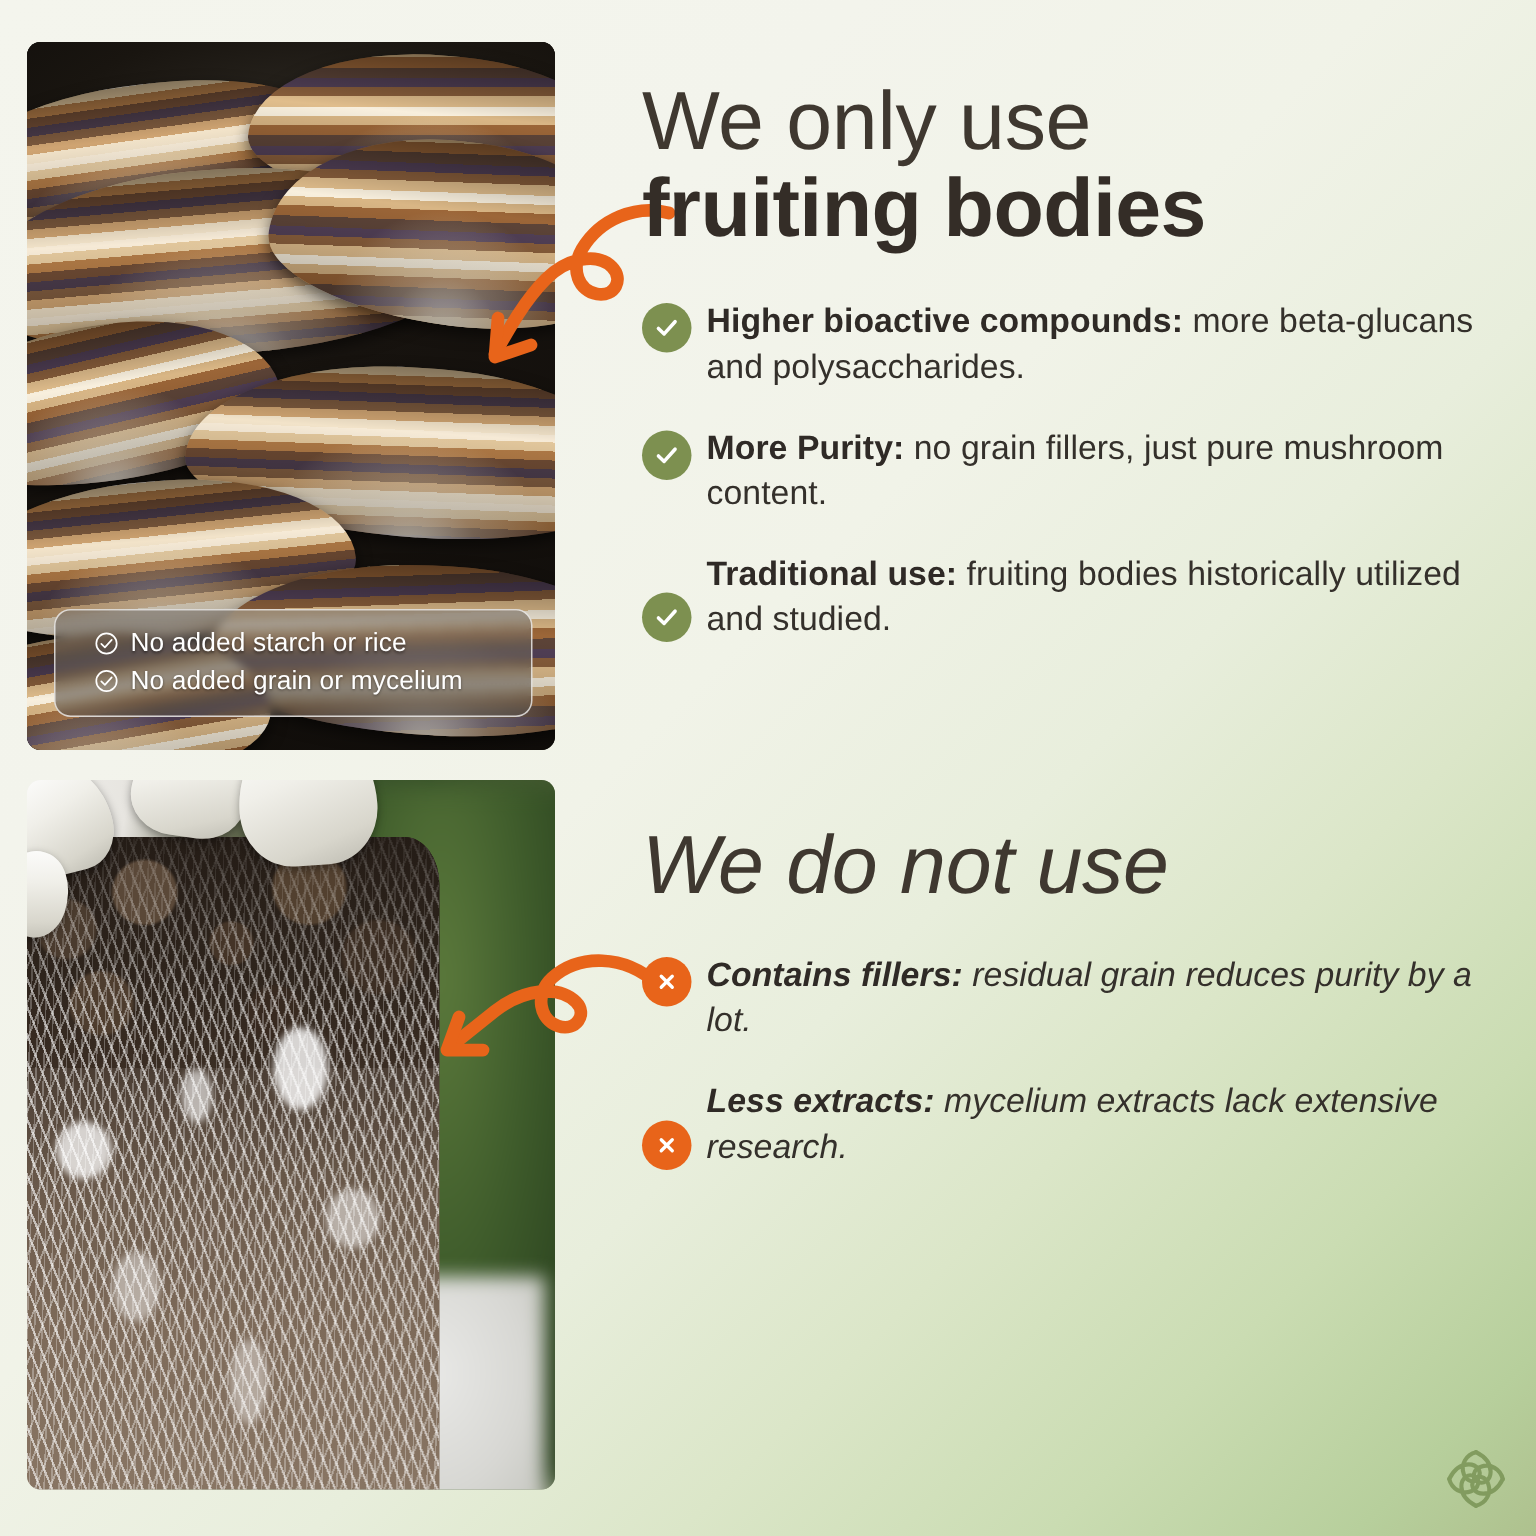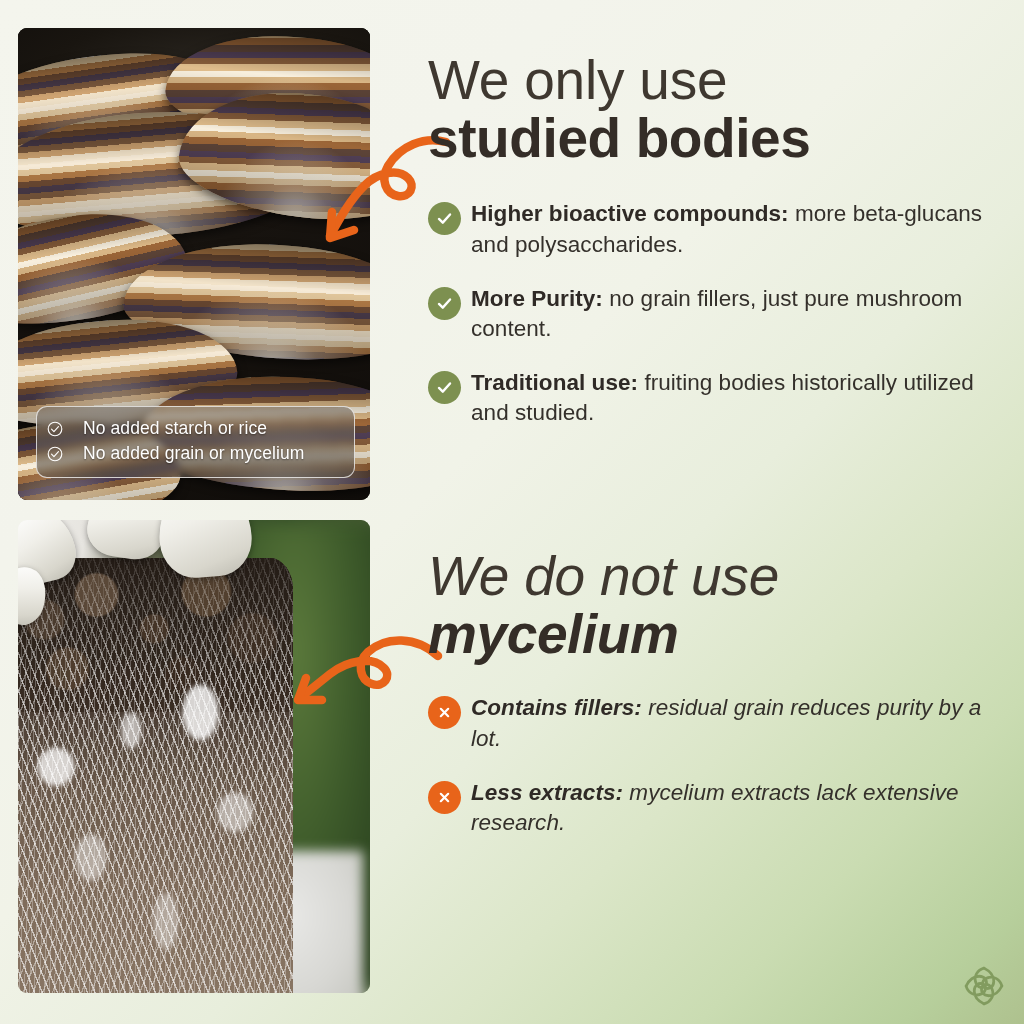--- a/index.html
+++ b/index.html
@@ -188,22 +188,22 @@
     padding: 9px 0 11px 0;
     border: 1px solid rgba(255,255,255,.72);
     border-radius: 11px;
     background: linear-gradient(180deg, rgba(120,112,104,.62) 0%, rgba(86,80,74,.60) 100%);
     backdrop-filter: blur(3px);
     -webkit-backdrop-filter: blur(3px);
   }
   .caption-row {
     display: flex;
     align-items: center;
-    gap: 20px;
-    padding: 2px 0 2px 10px;
+    gap: 8px;
+    padding: 2px 0 2px 26px;
     color: #ffffff;
     font-size: 17.5px;
     letter-spacing: .1px;
     text-shadow: 0 1px 2px rgba(0,0,0,.45);
   }
   .caption-check {
     flex: 0 0 auto;
     width: 16px; height: 16px;
     display: block;
   }
@@ -234,21 +234,21 @@
   .bullets { margin: 0; padding: 0; list-style: none; }
   #bullets-top { margin-top: 32px; }
   #bullets-bottom { margin-top: 30px; }
 
   .bullet {
     display: flex;
     align-items: flex-start;
     gap: 10px;
     margin-bottom: 24px;
   }
-  .bullet:last-child { margin-bottom: 0; }
+  .bullet:last-child { margin-bottom: 0; align-items: flex-end; }
 
   .badge {
     flex: 0 0 auto;
     width: 33px; height: 33px;
     border-radius: 50%;
     margin-top: 3px;
     display: flex;
     align-items: center;
     justify-content: center;
   }
@@ -382,21 +382,21 @@
   </svg>
 
   <svg class="arrow" id="arrow-bottom" viewBox="0 0 170 112">
     <path d="M162 28 C140 8 110 8 92 24 C80 35 84 52 96 56 C108 60 116 48 108 40 C96 28 72 32 54 46 C44 54 34 62 24 70" fill="none" stroke="#e8641a" stroke-width="8.5" stroke-linecap="round"></path>
     <path d="M22 72 L30 50 M22 72 L46 72" fill="none" stroke="#e8641a" stroke-width="8.5" stroke-linecap="round" stroke-linejoin="round"></path>
   </svg>
 
   <div class="block" id="block-top">
     <h1 class="heading">
       <span class="line1">We only use</span>
-      <span class="line2">studied bodies</span>
+      <span class="line2">fruiting bodies</span>
     </h1>
     <ul class="bullets" id="bullets-top">
       <li class="bullet">
         <span class="badge check">
           <svg width="19" height="19" viewBox="0 0 24 24">
             <path d="M5 12.6 L9.8 17.2 L19 6.9" fill="none" stroke="#ffffff" stroke-width="3" stroke-linecap="round" stroke-linejoin="round"></path>
           </svg>
         </span>
         <span class="bullet-text"><span class="lead">Higher bioactive compounds:</span><span> more beta-glucans and polysaccharides.</span></span>
       </li>
@@ -415,21 +415,20 @@
           </svg>
         </span>
         <span class="bullet-text"><span class="lead">Traditional use:</span><span> fruiting bodies historically utilized and studied.</span></span>
       </li>
     </ul>
   </div>
 
   <div class="block" id="block-bottom">
     <h1 class="heading">
       <span class="line1">We do not use</span>
-      <span class="line2">mycelium</span>
     </h1>
     <ul class="bullets" id="bullets-bottom">
       <li class="bullet">
         <span class="badge cross">
           <svg width="17" height="17" viewBox="0 0 24 24">
             <path d="M6.8 6.8 L17.2 17.2 M17.2 6.8 L6.8 17.2" fill="none" stroke="#ffffff" stroke-width="3.1" stroke-linecap="round"></path>
           </svg>
         </span>
         <span class="bullet-text"><span class="lead">Contains fillers:</span><span> residual grain reduces purity by a lot.</span></span>
       </li>

